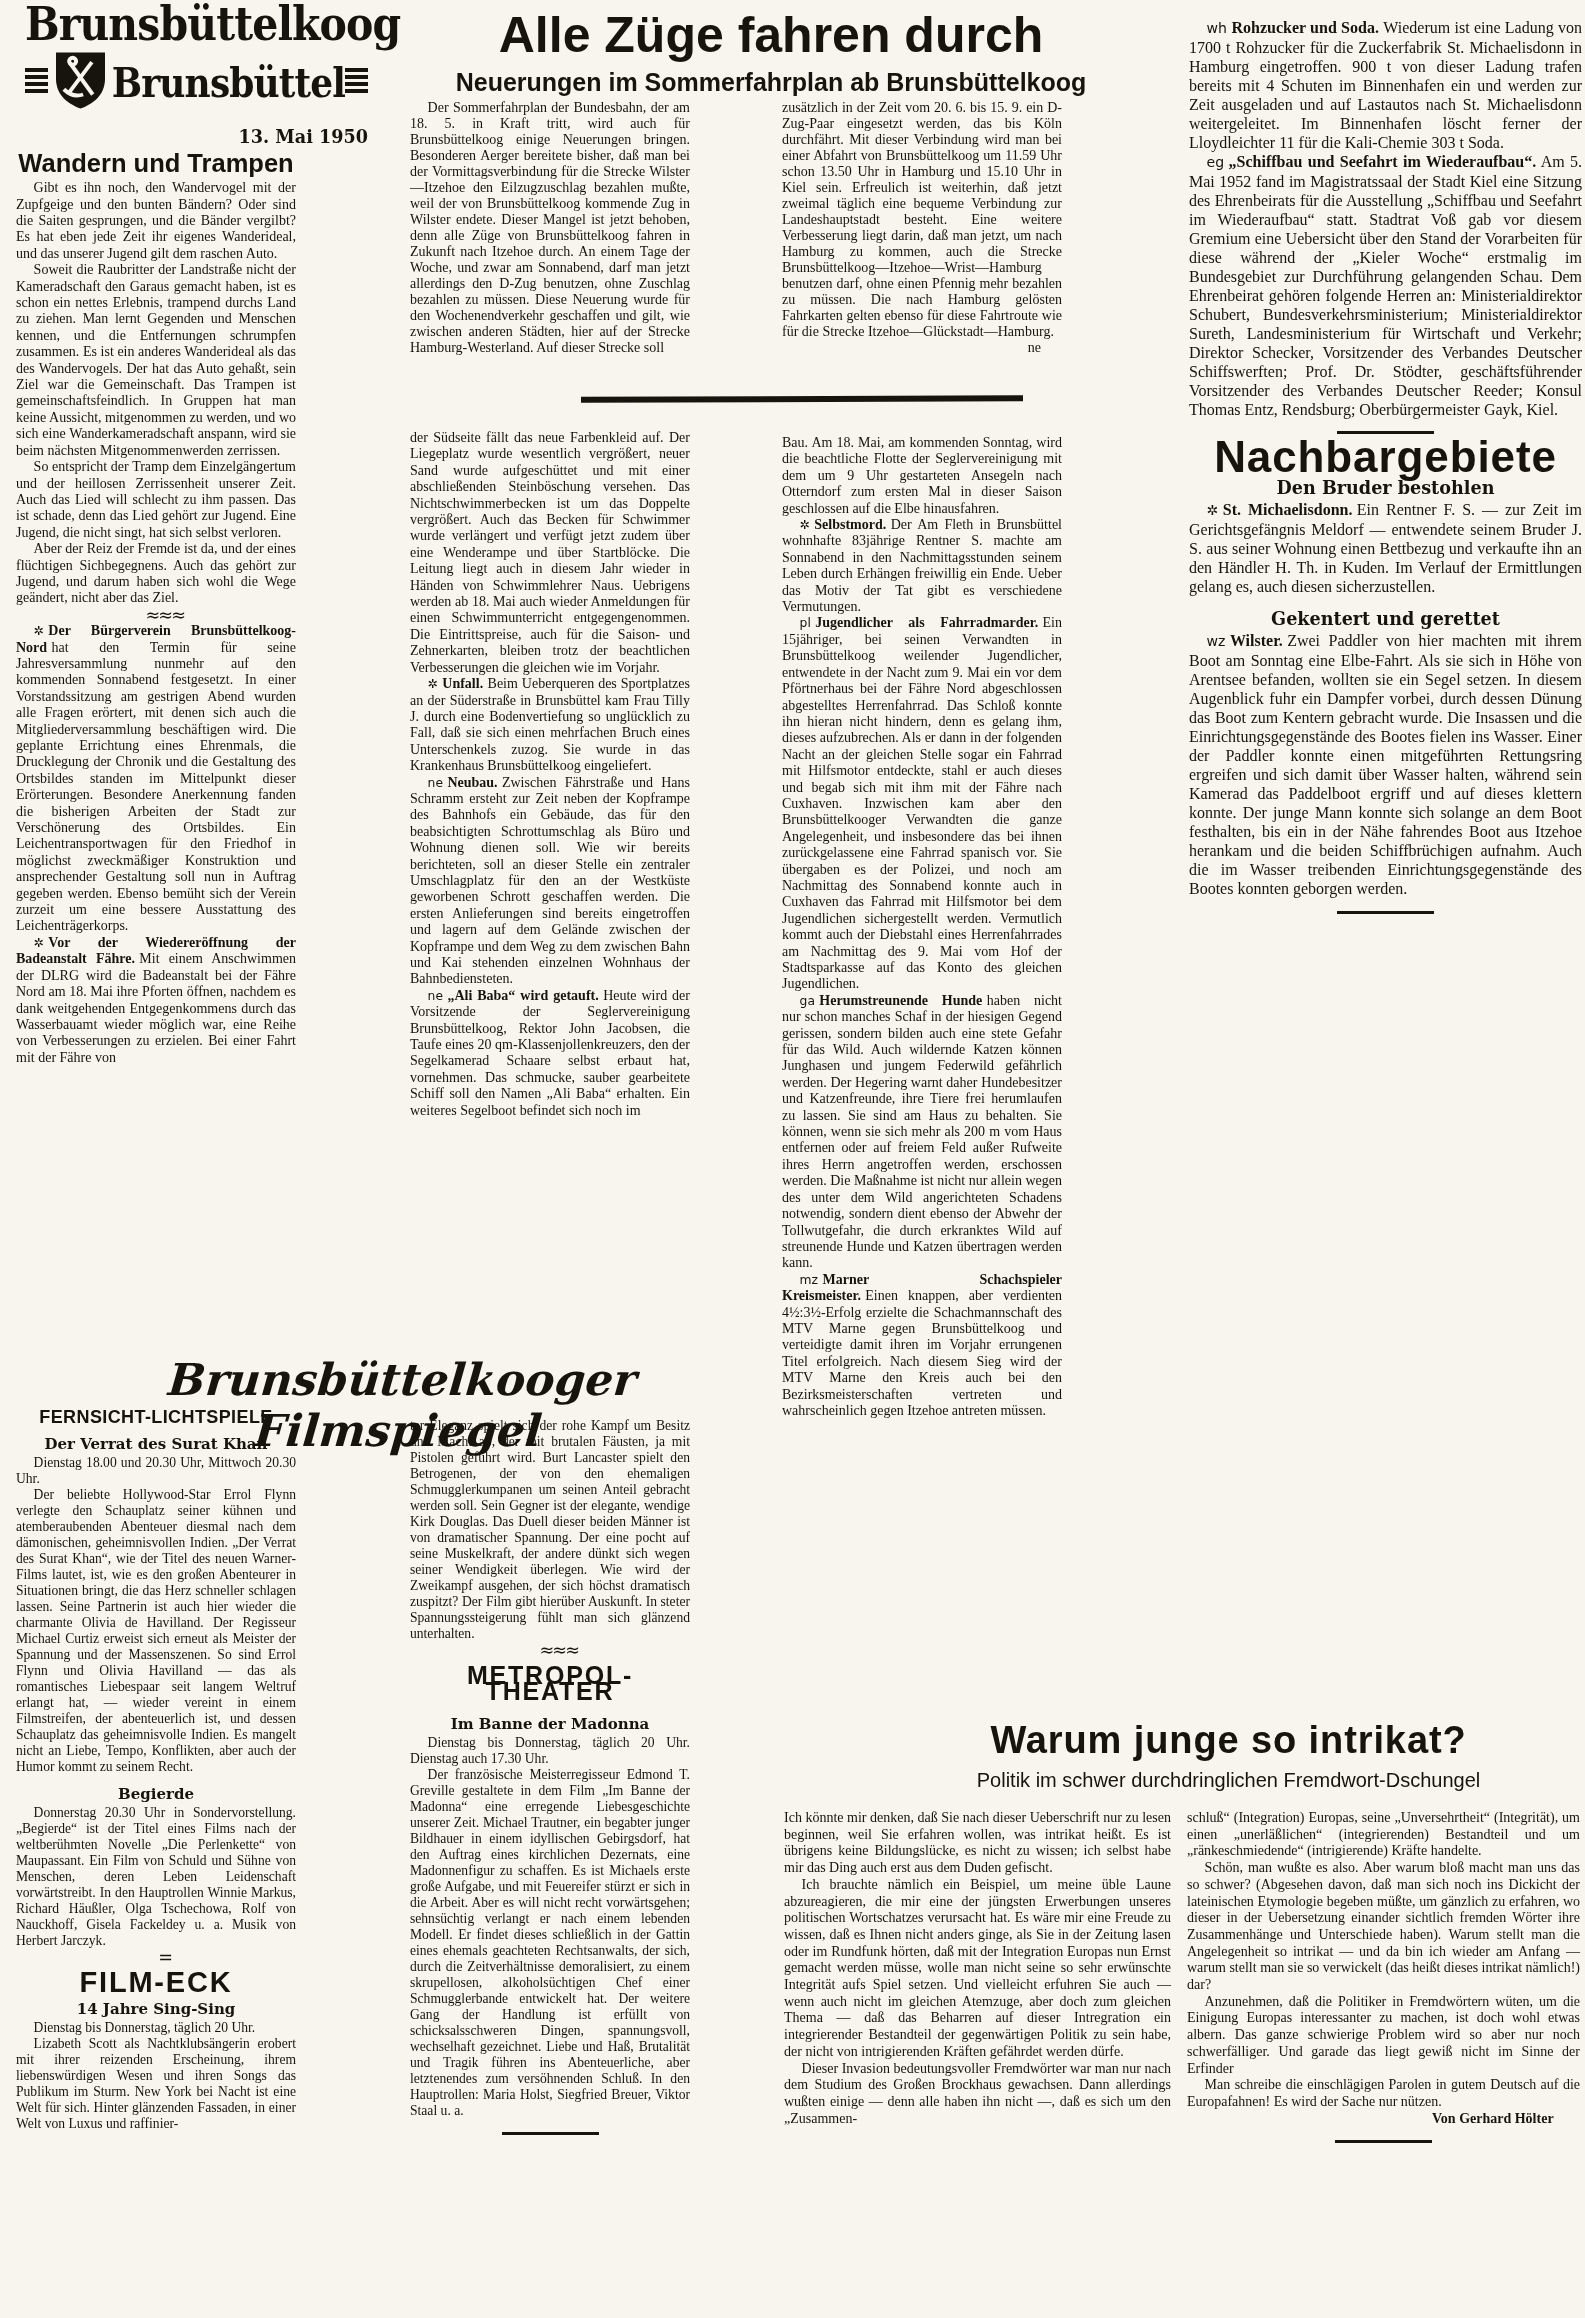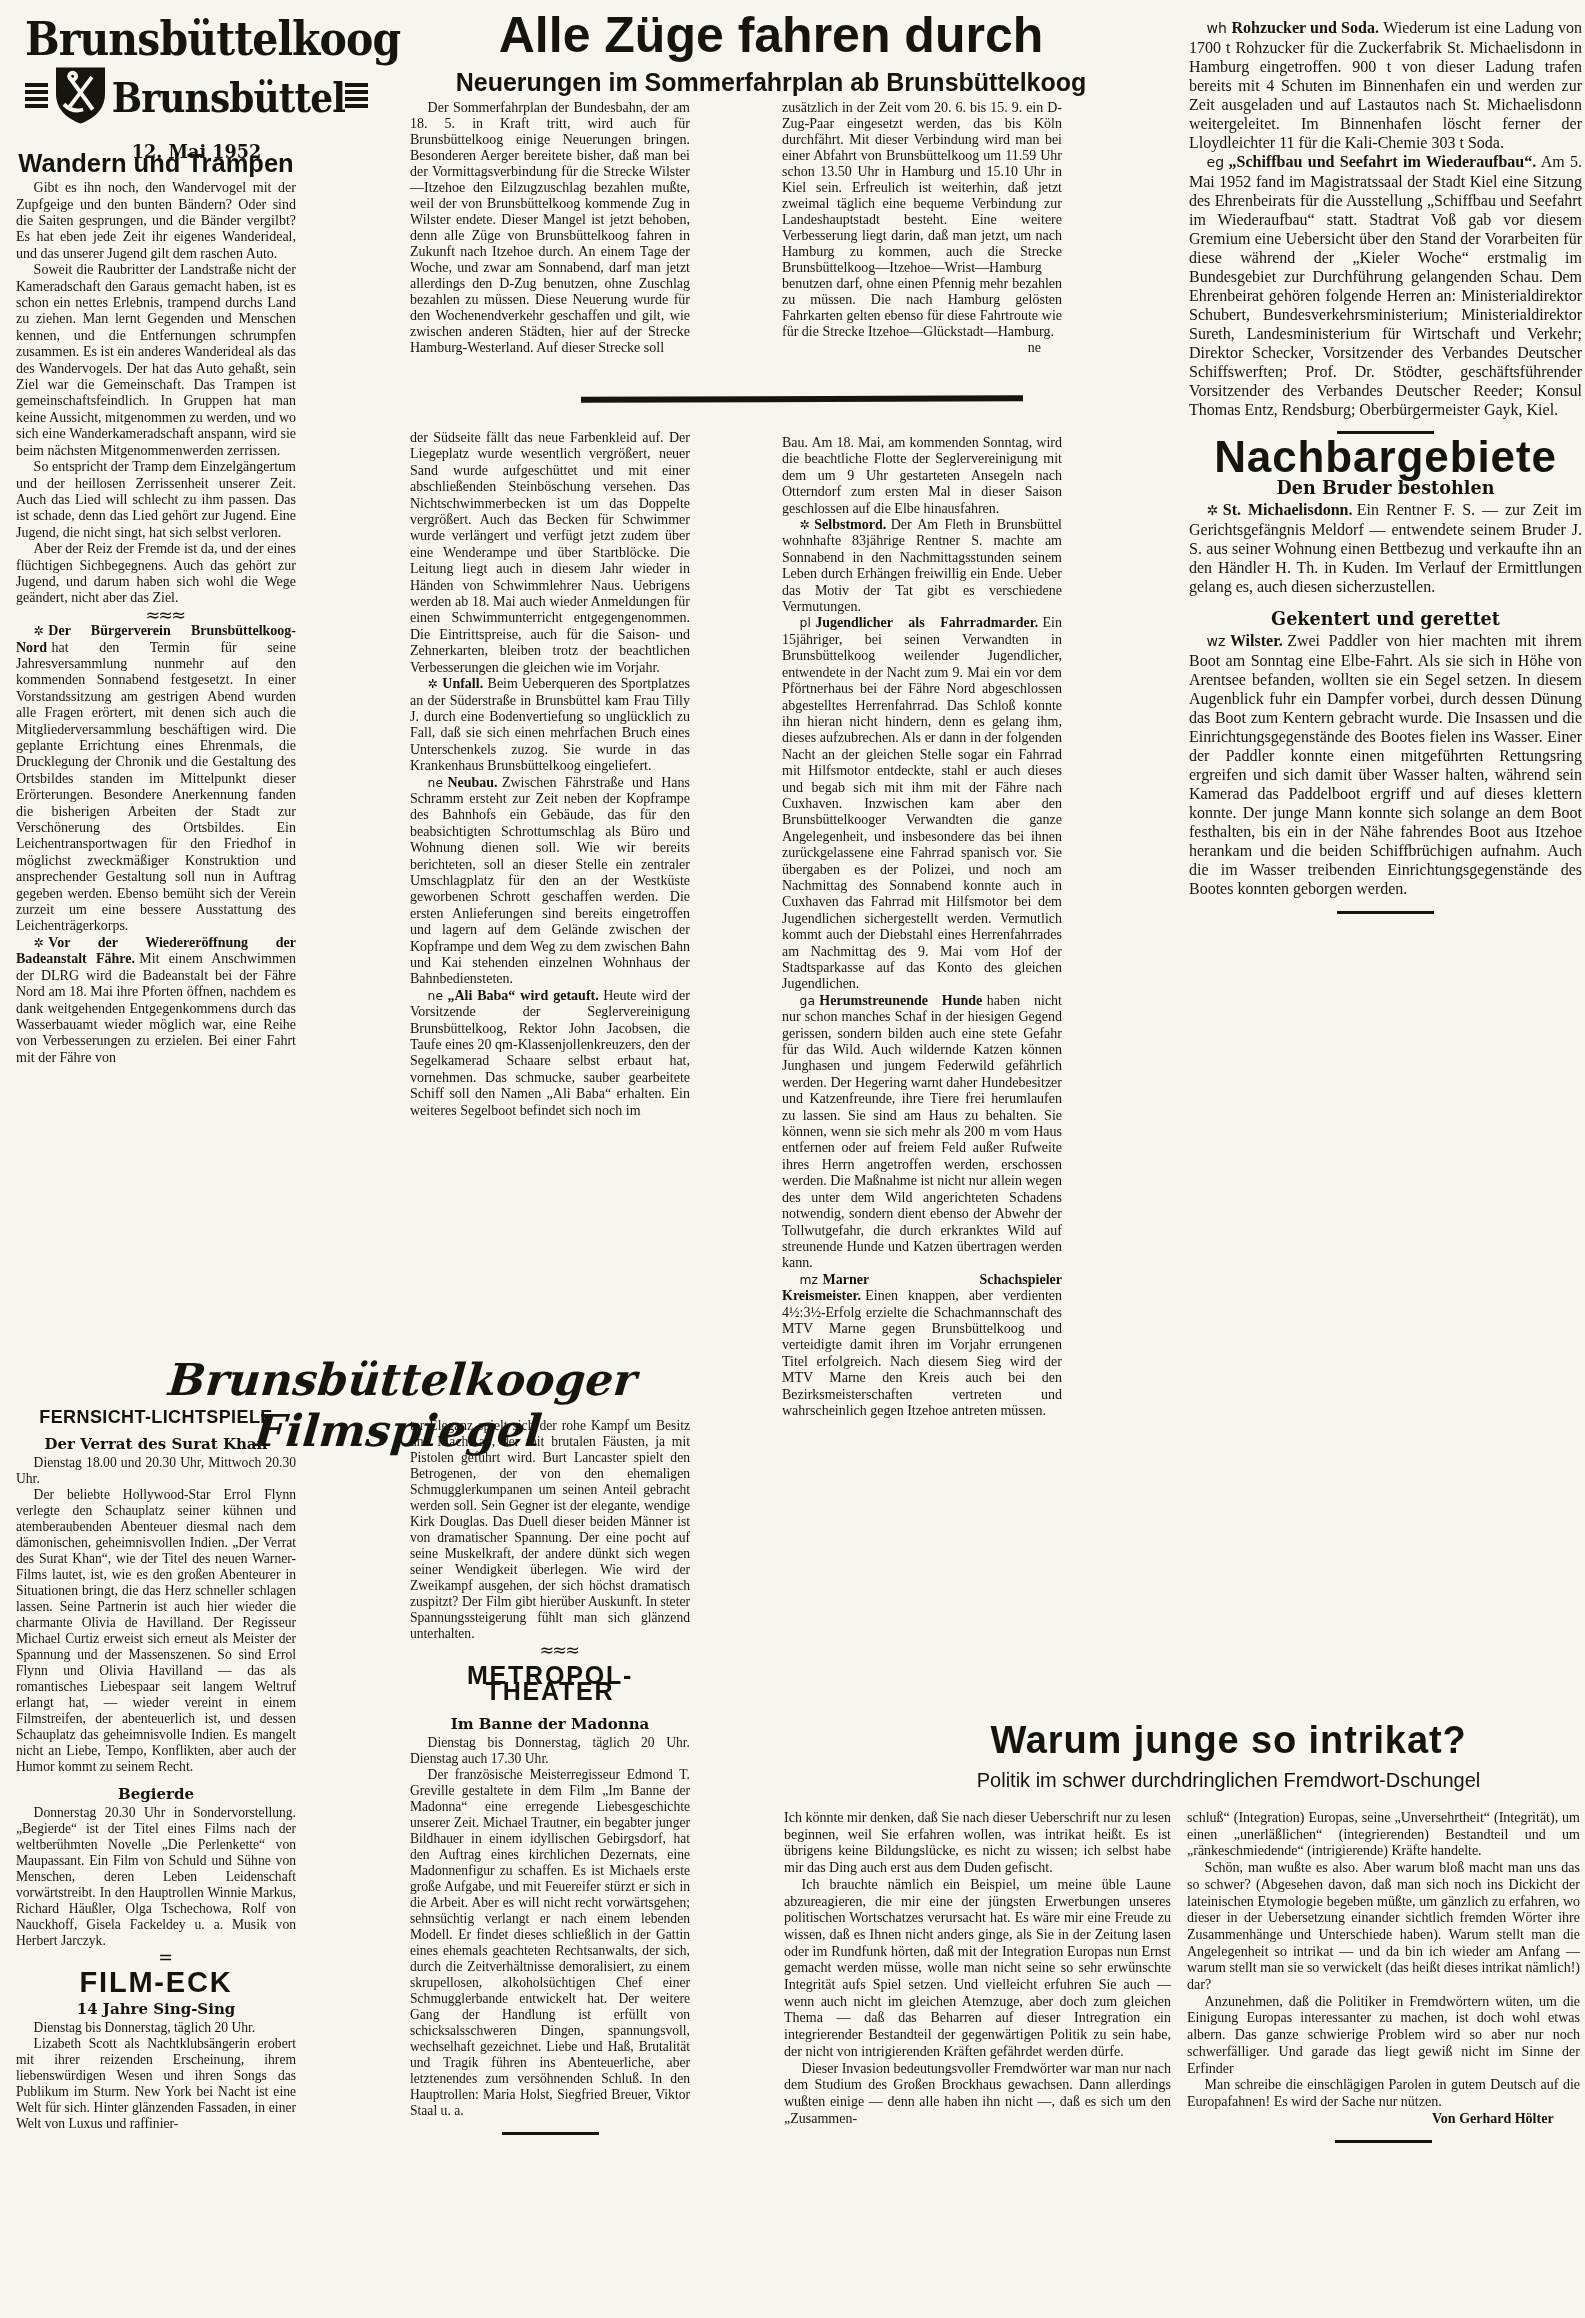--- a/index.html
+++ b/index.html
@@ -29,21 +29,21 @@
   .t-script{font-family:"DejaVu Serif",serif;font-style:italic;font-weight:bold;font-size:44px;
             text-align:center;transform:skewX(-5deg);margin:0;}
   .t-intrikat{font-family:"Liberation Sans",sans-serif;font-weight:bold;font-size:38px;
               text-align:center;margin:0;letter-spacing:0.9px;}
   .t-intrsub{font-family:"Liberation Sans",sans-serif;font-weight:normal;font-size:20px;
              text-align:center;margin-top:7px;}
   .bar{position:absolute;background:#17130d;}
   .inrule{width:97px;height:3.5px;background:#17130d;margin:12.3px auto 10.6px;}
   .squig{text-align:center;font-family:"DejaVu Sans",sans-serif;font-size:17.6px;letter-spacing:-1.8px;
          margin:7px 0 5.3px;text-indent:0;}
-  .mast{position:absolute;left:25px;top:19px;width:343px;text-align:center;}
+  .mast{position:absolute;left:25px;top:4px;width:343px;text-align:right;}
   .frak{font-family:"DejaVu Serif",serif;font-weight:bold;letter-spacing:-0.9px;transform:scaleY(1.12);}
   .frak1{font-size:41px;line-height:1;}
   .frakrow{display:flex;align-items:center;justify-content:center;margin-top:3.5px;}
   .frak2{font-size:36px;line-height:1;}
   .ribbon{width:26.4px;height:28px;background:repeating-linear-gradient(#17130d 0 4.4px,#f7f5ee 4.4px 7px);}
   .crest{margin:0 3.5px 0 5.3px;}
   .date{font-family:"DejaVu Serif",serif;font-weight:bold;font-size:17.6px;margin-top:10.6px;}
   .byline{font-weight:bold;text-align:right;text-indent:0;margin-top:8.8px;padding-right:26.4px;}
 </style>
 </head>
@@ -62,21 +62,21 @@
             <path d="M19 16 L45 52"></path>
               <path d="M44 15 L17 51"></path>
             <circle cx="22" cy="14" r="4"></circle>
               <path d="M12 46 q10 10 22 6"></path>
           </g>
         </svg>
       </span>
       <span class="frak frak2">Brunsbüttel</span>
       <span class="ribbon"></span>
     </div>
-    <div class="date">12. Mai 1952</div>
+    <div class="date">13. Mai 1950</div>
   </div>
 
   <div class="col c-mid" style="left:16px;top:155px;">
     <h2 class="h-slab t-wandern">Wandern und Trampen</h2>
     <p>Gibt es ihn noch, den Wandervogel mit der Zupfgeige und den bunten Bändern? Oder sind die Saiten gesprungen, und die Bänder vergilbt? Es hat eben jede Zeit ihr eigenes Wanderideal, und das unserer Jugend gilt dem raschen Auto.</p>
     <p>Soweit die Raubritter der Landstraße nicht der Kameradschaft den Garaus gemacht haben, ist es schon ein nettes Erlebnis, trampend durchs Land zu ziehen. Man lernt Gegenden und Menschen kennen, und die Entfernungen schrumpfen zusammen. Es ist ein anderes Wanderideal als das des Wandervogels. Der hat das Auto gehaßt, sein Ziel war die Gemeinschaft. Das Trampen ist gemeinschaftsfeindlich. In Gruppen hat man keine Aussicht, mitgenommen zu werden, und wo sich eine Wanderkameradschaft anspann, wird sie beim nächsten Mitgenommenwerden zerrissen.</p>
     <p>So entspricht der Tramp dem Einzelgängertum und der heillosen Zerrissenheit unserer Zeit. Auch das Lied will schlecht zu ihm passen. Das ist schade, denn das Lied gehört zur Jugend. Eine Jugend, die nicht singt, hat sich selbst verloren.</p>
     <p>Aber der Reiz der Fremde ist da, und der eines flüchtigen Sichbegegnens. Auch das gehört zur Jugend, und darum haben sich wohl die Wege geändert, nicht aber das Ziel.</p>
     <p class="squig">≈≈≈</p>
     <p class="note">

